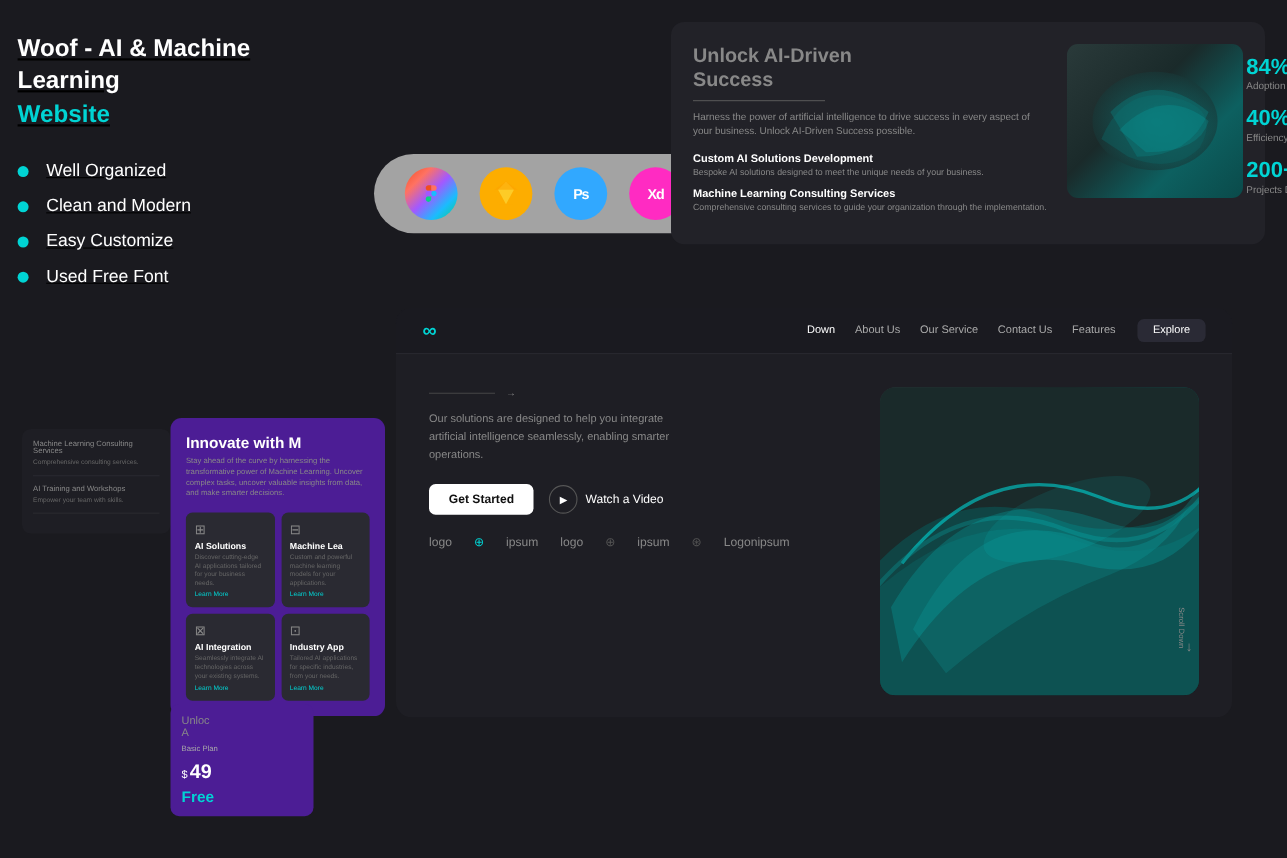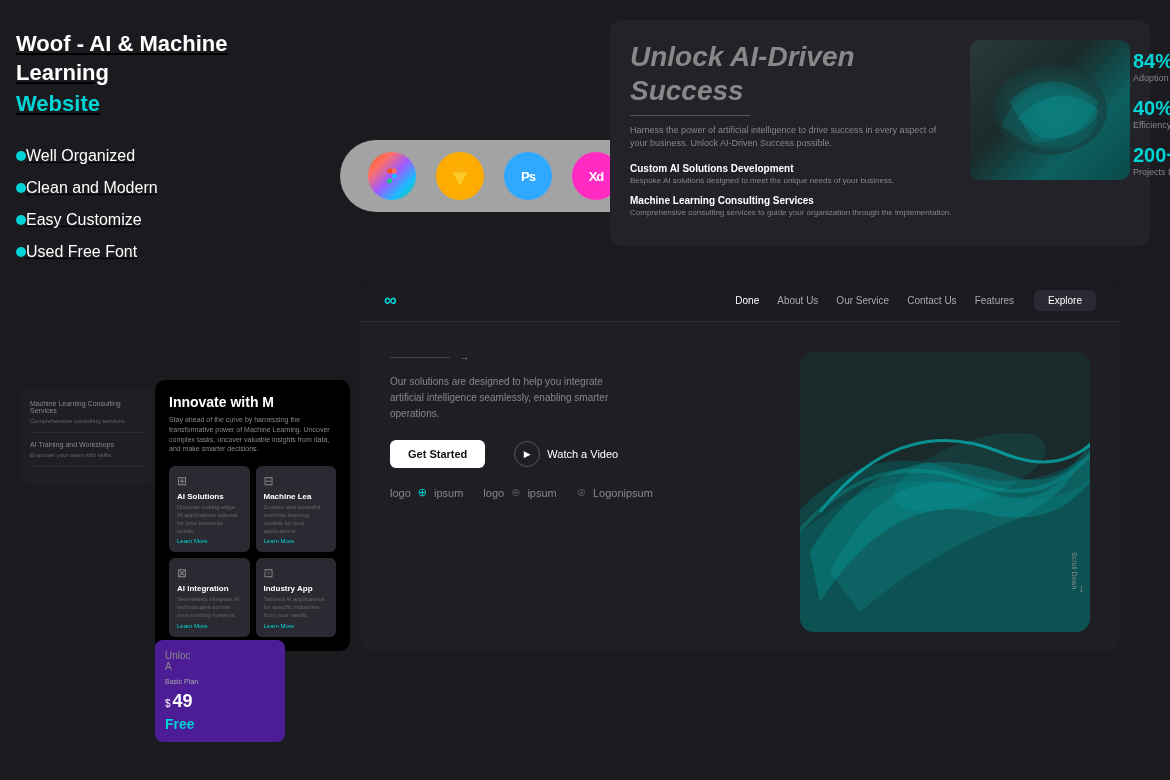--- a/index.html
+++ b/index.html
@@ -36,21 +36,21 @@
     .feature-list {
       list-style: none;
       margin-top: 20px;
     }
     .feature-list li {
       color: #ffffff;
       font-size: 16px;
       margin-bottom: 14px;
       display: flex;
       align-items: center;
-      gap: 0;
+      gap: 16px;
     }
     .dot {
       width: 10px;
       height: 10px;
       border-radius: 50%;
       background: #00d4d4;
       flex-shrink: 0;
     }
 
     
@@ -91,24 +91,23 @@
       border-radius: 12px;
       padding: 20px;
       display: flex;
       gap: 16px;
     }
     .preview-text-col {
       flex: 1;
     }
     .preview-heading {
       color: #ffffff;
-      font-size: 28px;
+      font-size: 18px;
       font-weight: 700;
       line-height: 1.2;
-      font-style: italic;
     }
     .preview-heading span {
       color: #888;
     }
     .preview-line {
       width: 120px;
       height: 1px;
       background: #555;
       margin: 8px 0;
     }
@@ -242,21 +241,21 @@
     }
     .hero-desc {
       color: #888;
       font-size: 10px;
       line-height: 1.6;
       max-width: 220px;
       margin-bottom: 18px;
     }
     .hero-btns {
       display: flex;
-      gap: 29px;
+      gap: 14px;
       align-items: center;
     }
     .btn-primary {
       background: #ffffff;
       color: #111;
       border: none;
       border-radius: 6px;
       padding: 8px 18px;
       font-size: 11px;
       font-weight: 600;
@@ -286,21 +285,21 @@
       display: flex;
       gap: 20px;
       align-items: center;
       margin-top: 18px;
     }
     .logo-item {
       color: #888;
       font-size: 11px;
       display: flex;
       align-items: center;
-      gap: 7px;
+      gap: 20px;
       text-align: center;
     }
     .hero-image {
       width: 290px;
       height: 280px;
       background: linear-gradient(135deg, #2a3a3a 0%, #1a2a2a 30%, #0d6060 65%, #0a4040 100%);
       border-radius: 14px;
       overflow: hidden;
       position: relative;
       flex-shrink: 0;
@@ -330,21 +329,21 @@
       padding-bottom: 8px;
       border-bottom: 1px solid #2a2a30;
     }
 
     
     .innovate-card {
       position: absolute;
       left: 155px;
       top: 380px;
       width: 195px;
-      background: #000000;
+      background: #4c1d95;
       border-radius: 10px;
       padding: 14px;
     }
     .innovate-title {
       color: #ffffff;
       font-size: 14px;
       font-weight: 700;
       margin-bottom: 5px;
     }
     .innovate-desc {
@@ -562,21 +561,21 @@
     <span class="price-value">49</span>
   </div>
   <div class="free-tag">Free</div>
 </div>
 
 <div class="main-preview">
 
   <div class="nav-bar">
     <div class="nav-logo">∞</div>
     <div class="nav-links">
-      <a class="nav-link active">Done</a>
+      <a class="nav-link active">Down</a>
       <a class="nav-link">About Us</a>
       <a class="nav-link">Our Service</a>
       <a class="nav-link">Contact Us</a>
       <a class="nav-link">Features</a>
     </div>
     <button class="nav-btn">Explore</button>
   </div>
 
   <div class="hero-section">
     <div class="hero-text">

